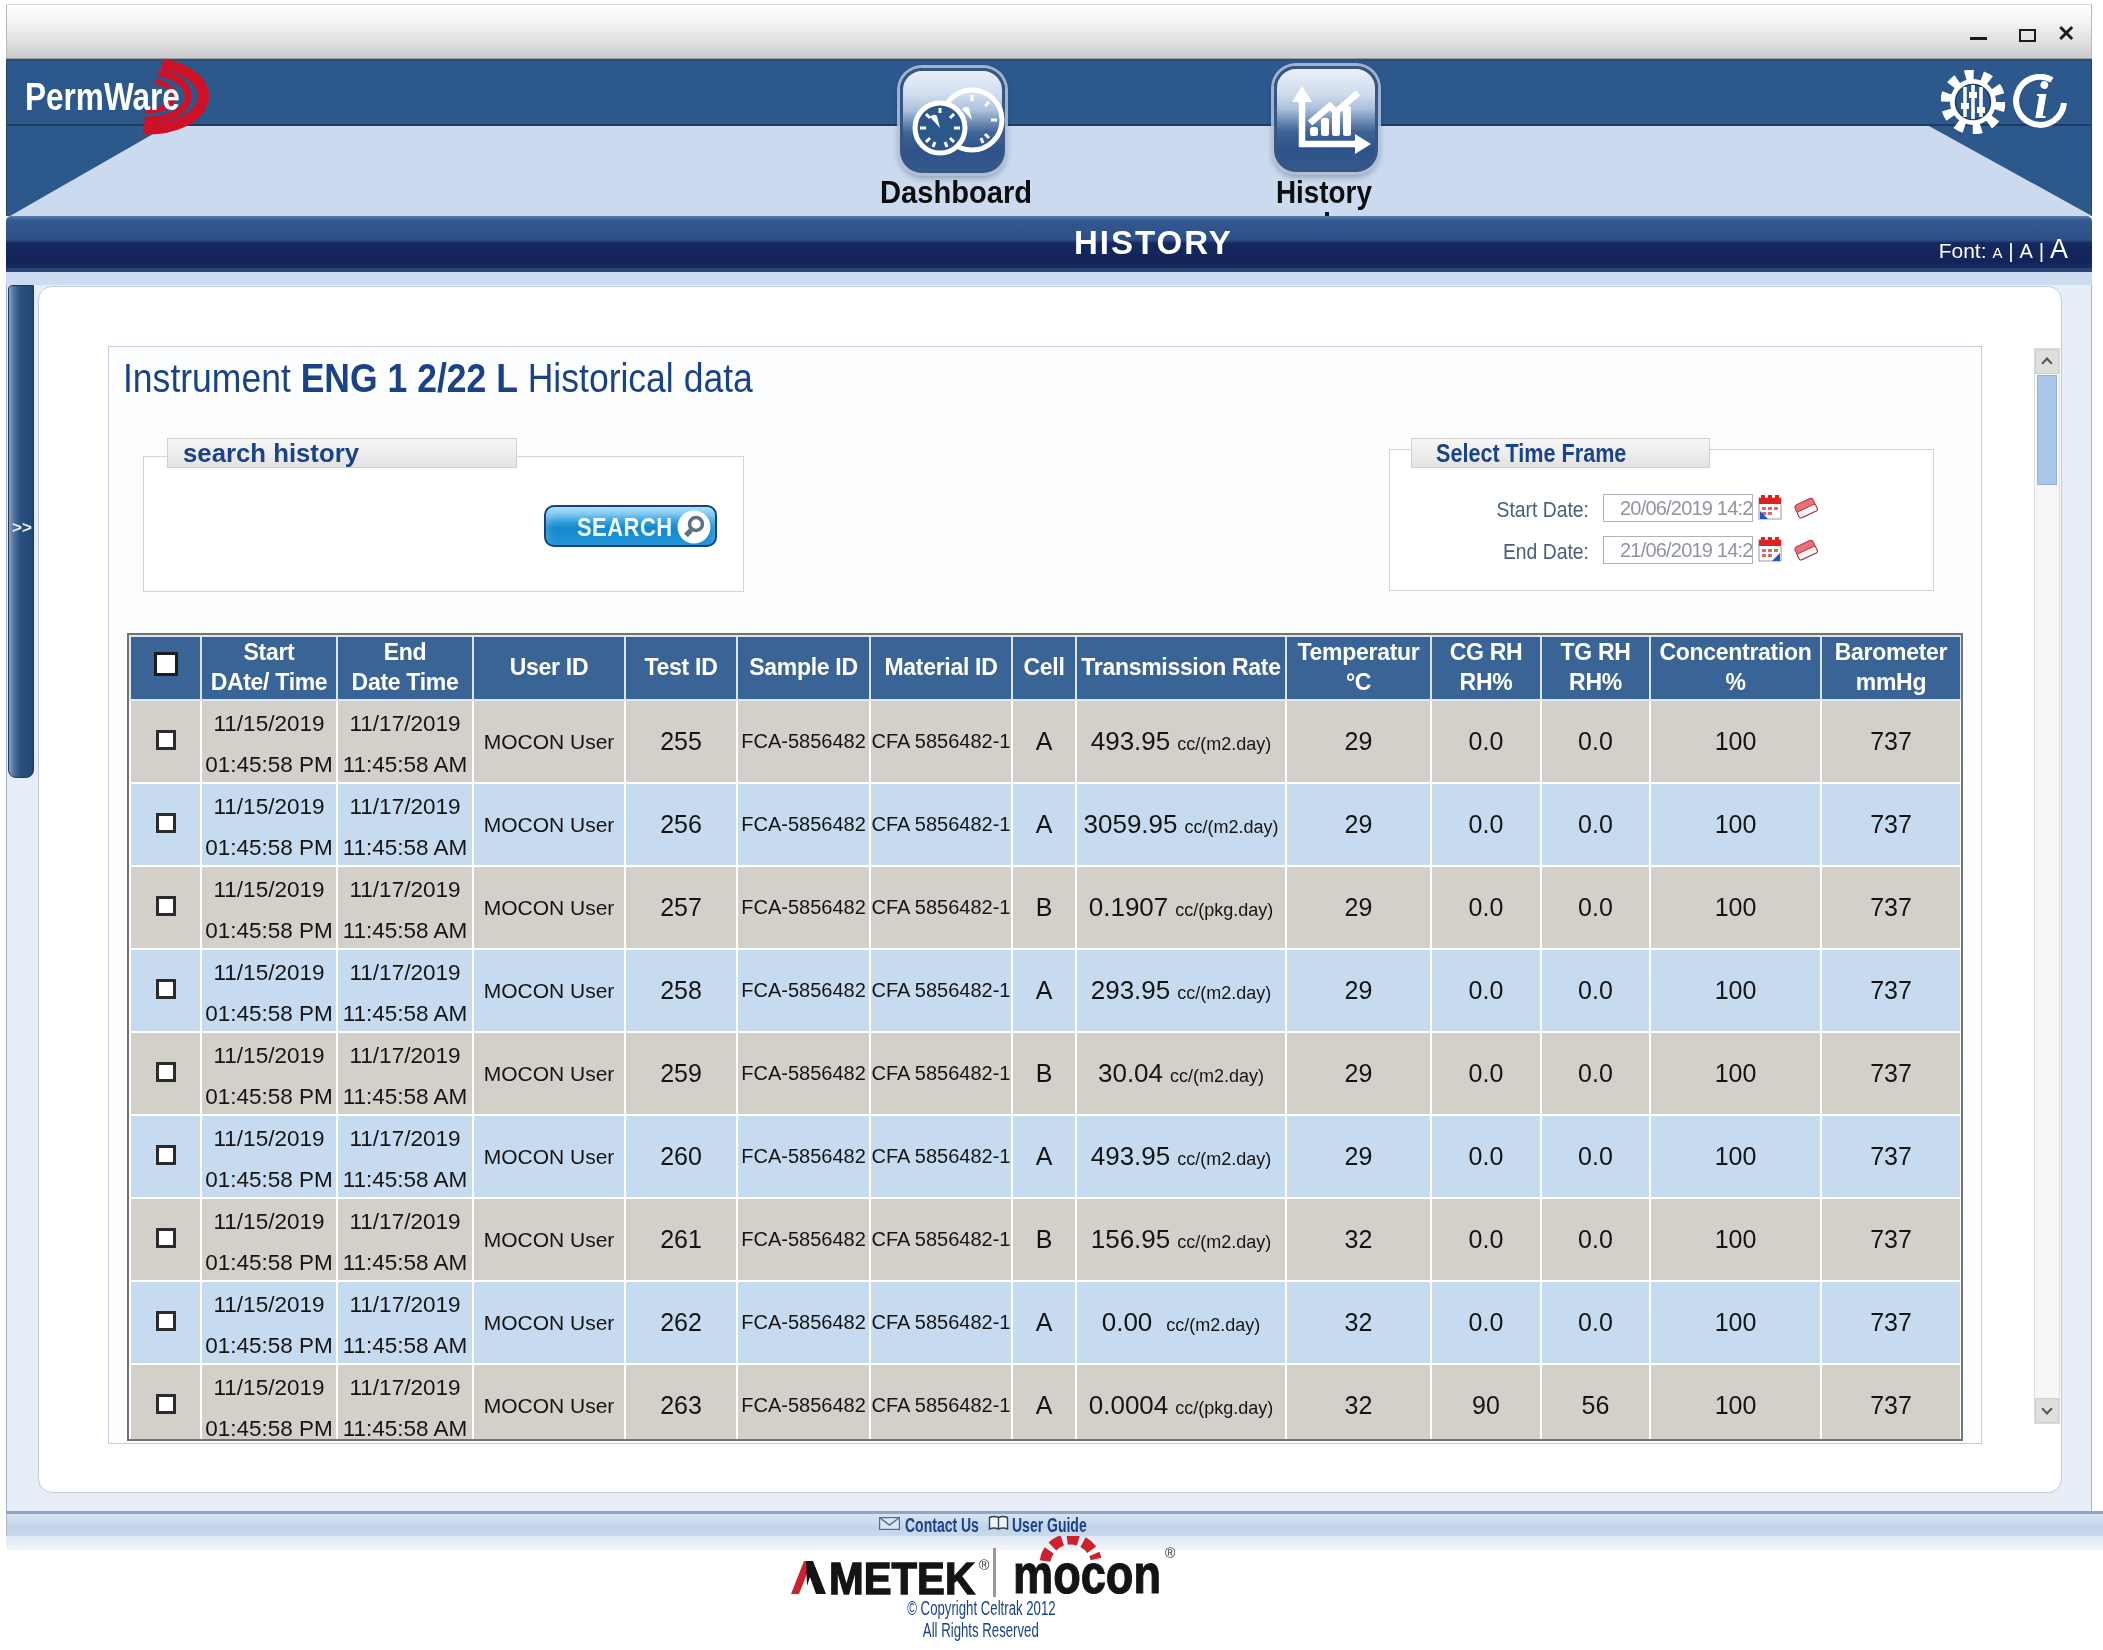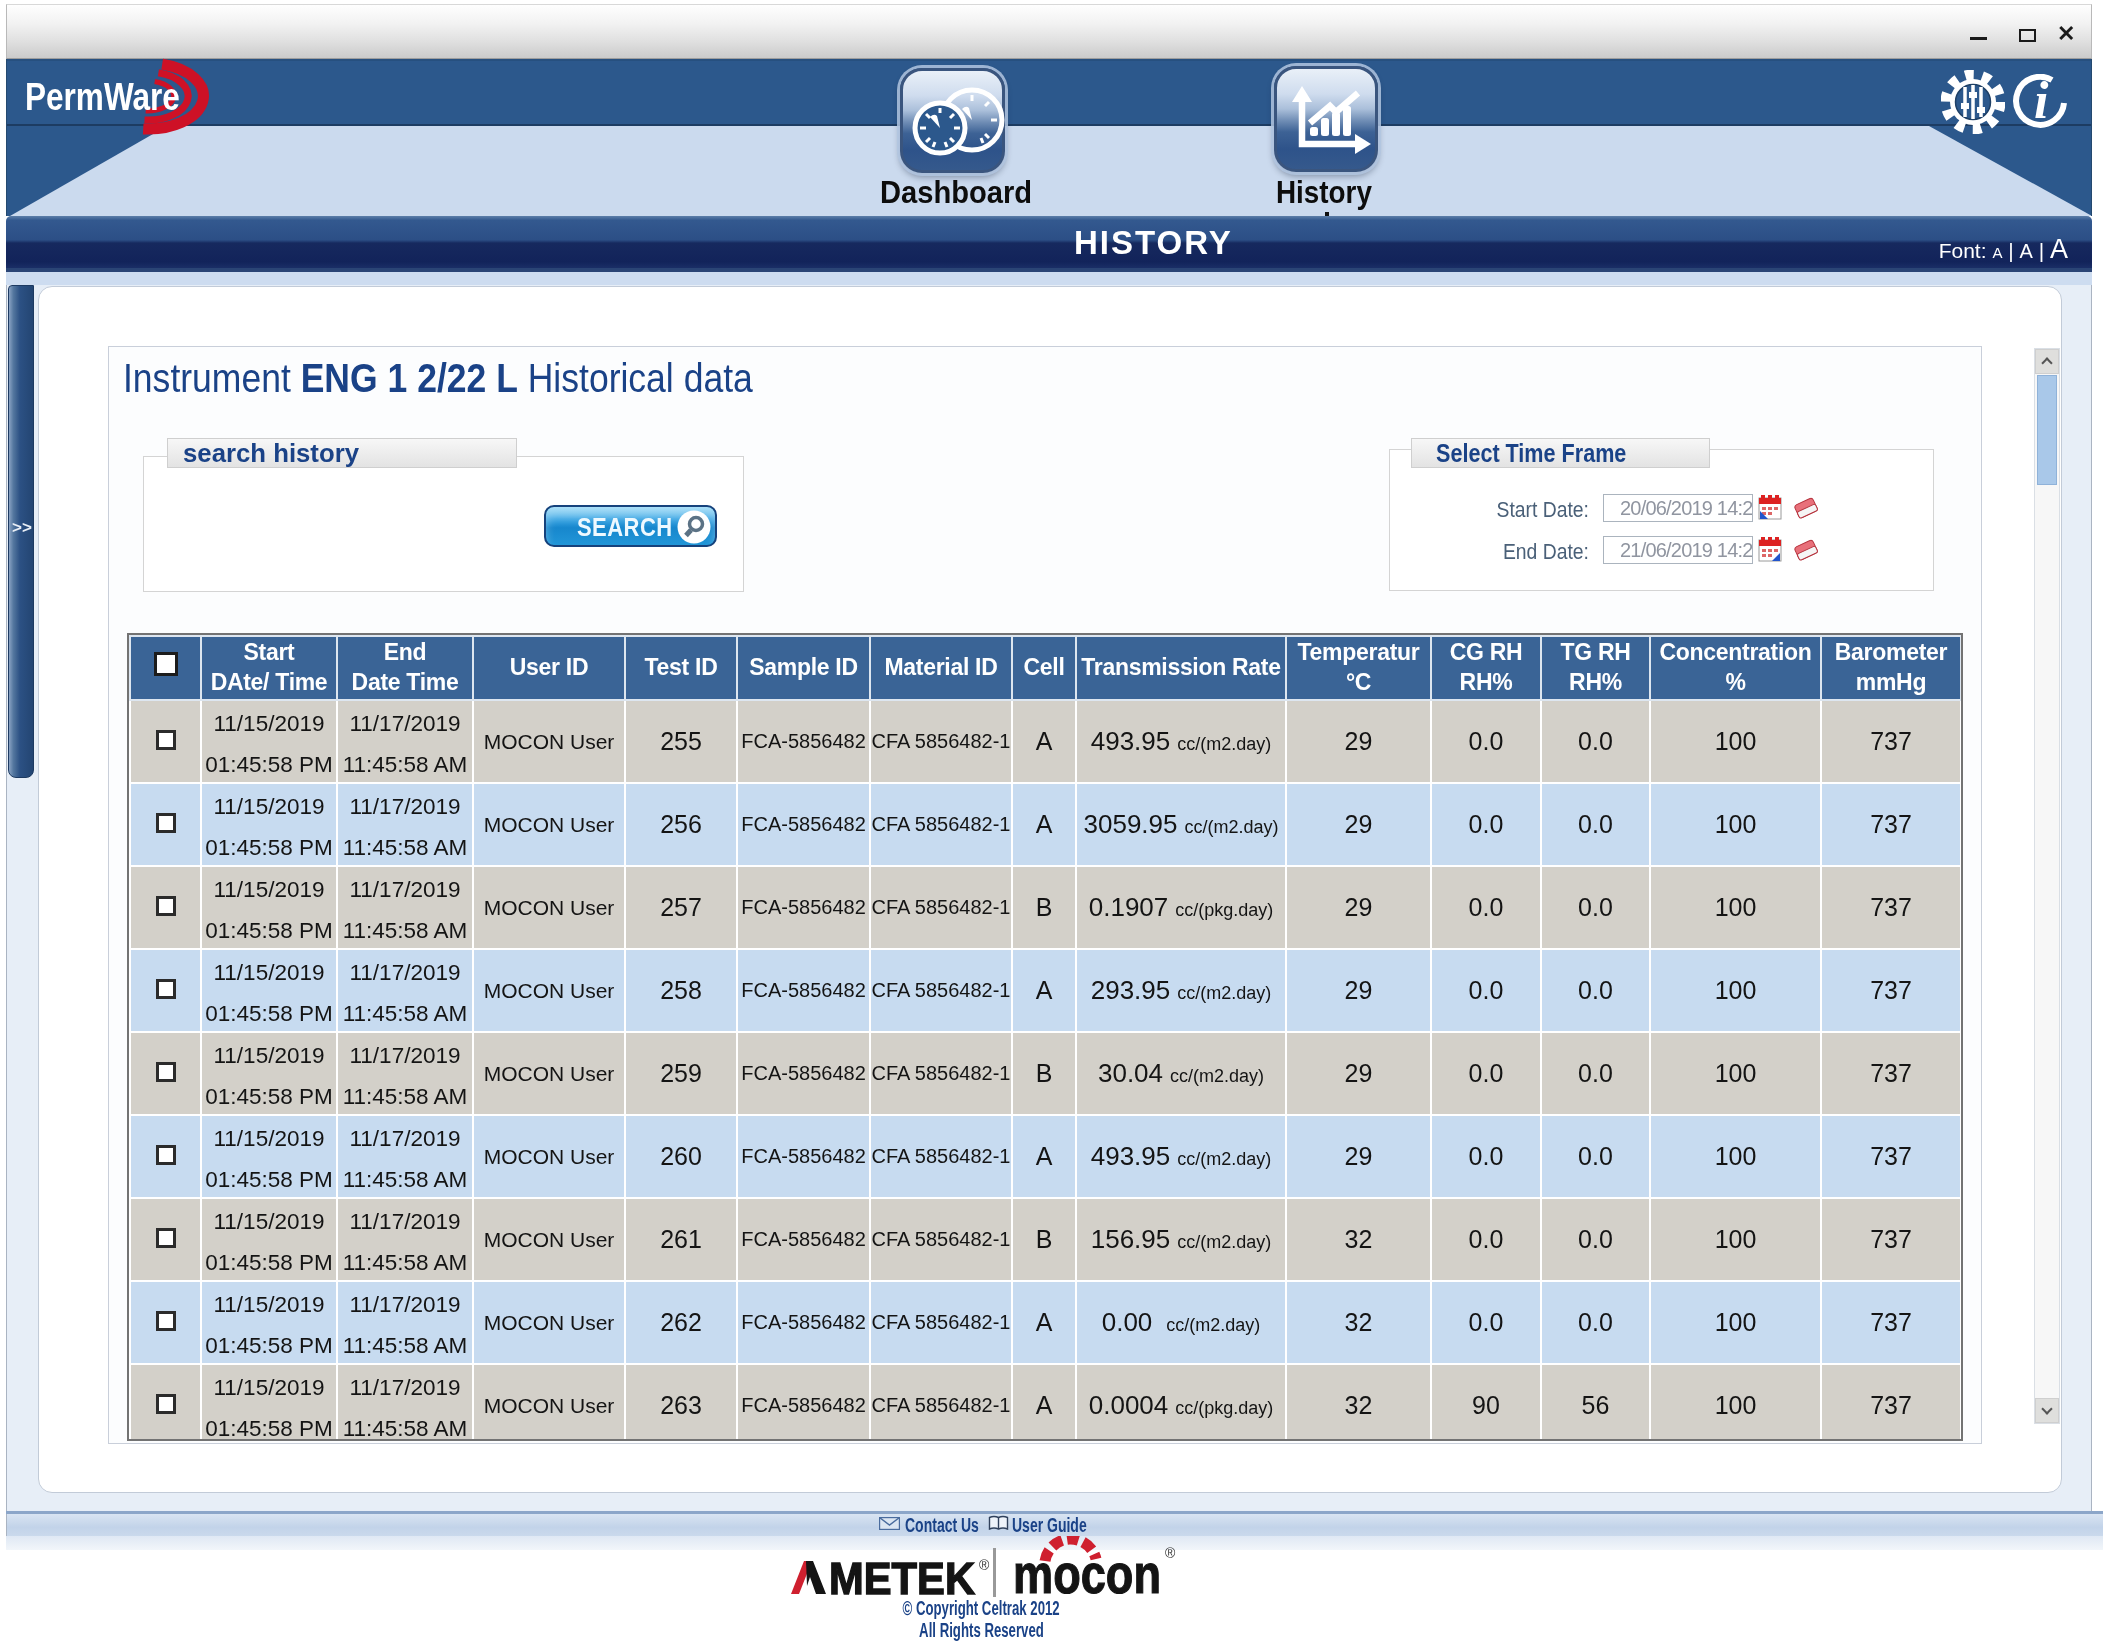--- a/index.html
+++ b/index.html
@@ -99,21 +99,21 @@
     border:1px solid #8fb2d9; }
 
   
   #footline { left:6px; top:1511px; width:2097px; height:3px; background:#8ca6c9; }
   #footband { left:6px; top:1514px; width:2097px; height:22px; border-left:1px solid #aab4c2;
     background:linear-gradient(180deg,#d9e4f2 0%,#c2d3e9 60%,#cad9ec 100%); }
   #footband2 { left:6px; top:1536px; width:2097px; height:14px;
     background:linear-gradient(180deg,#dfe8f4 0%,#f2f6fa 100%); }
   .flink { position:absolute; color:#1a4287; font-weight:bold; font-size:20px; top:1514px;
     transform:scaleX(0.70); transform-origin:left top; white-space:nowrap; }
-  .copy { position:absolute; color:#1a4287; font-weight:bold; font-size:20px; text-align:center; width:400px; left:781px; }
+  .copy { position:absolute; color:#1a4287; font-weight:normal; font-size:20px; text-align:center; width:400px; left:781px; }
   .copy span { display:inline-block; transform:scaleX(0.66); transform-origin:center top; white-space:nowrap; }
 </style>
 </head>
 <body>
 <div id="page">
 
   <div class="abs" id="titlebar"></div>
   <div class="winbtn" style="left:1970px; top:37px; width:17px; height:3px; background:#1a1a1a;"></div>
   <div class="winbtn" style="left:2019px; top:29px; width:17px; height:13px; border:2.5px solid #1a1a1a; background:transparent;"></div>
   <div class="winbtn" style="left:2057px; top:21px; font-size:22px; font-weight:bold;">✕</div>

